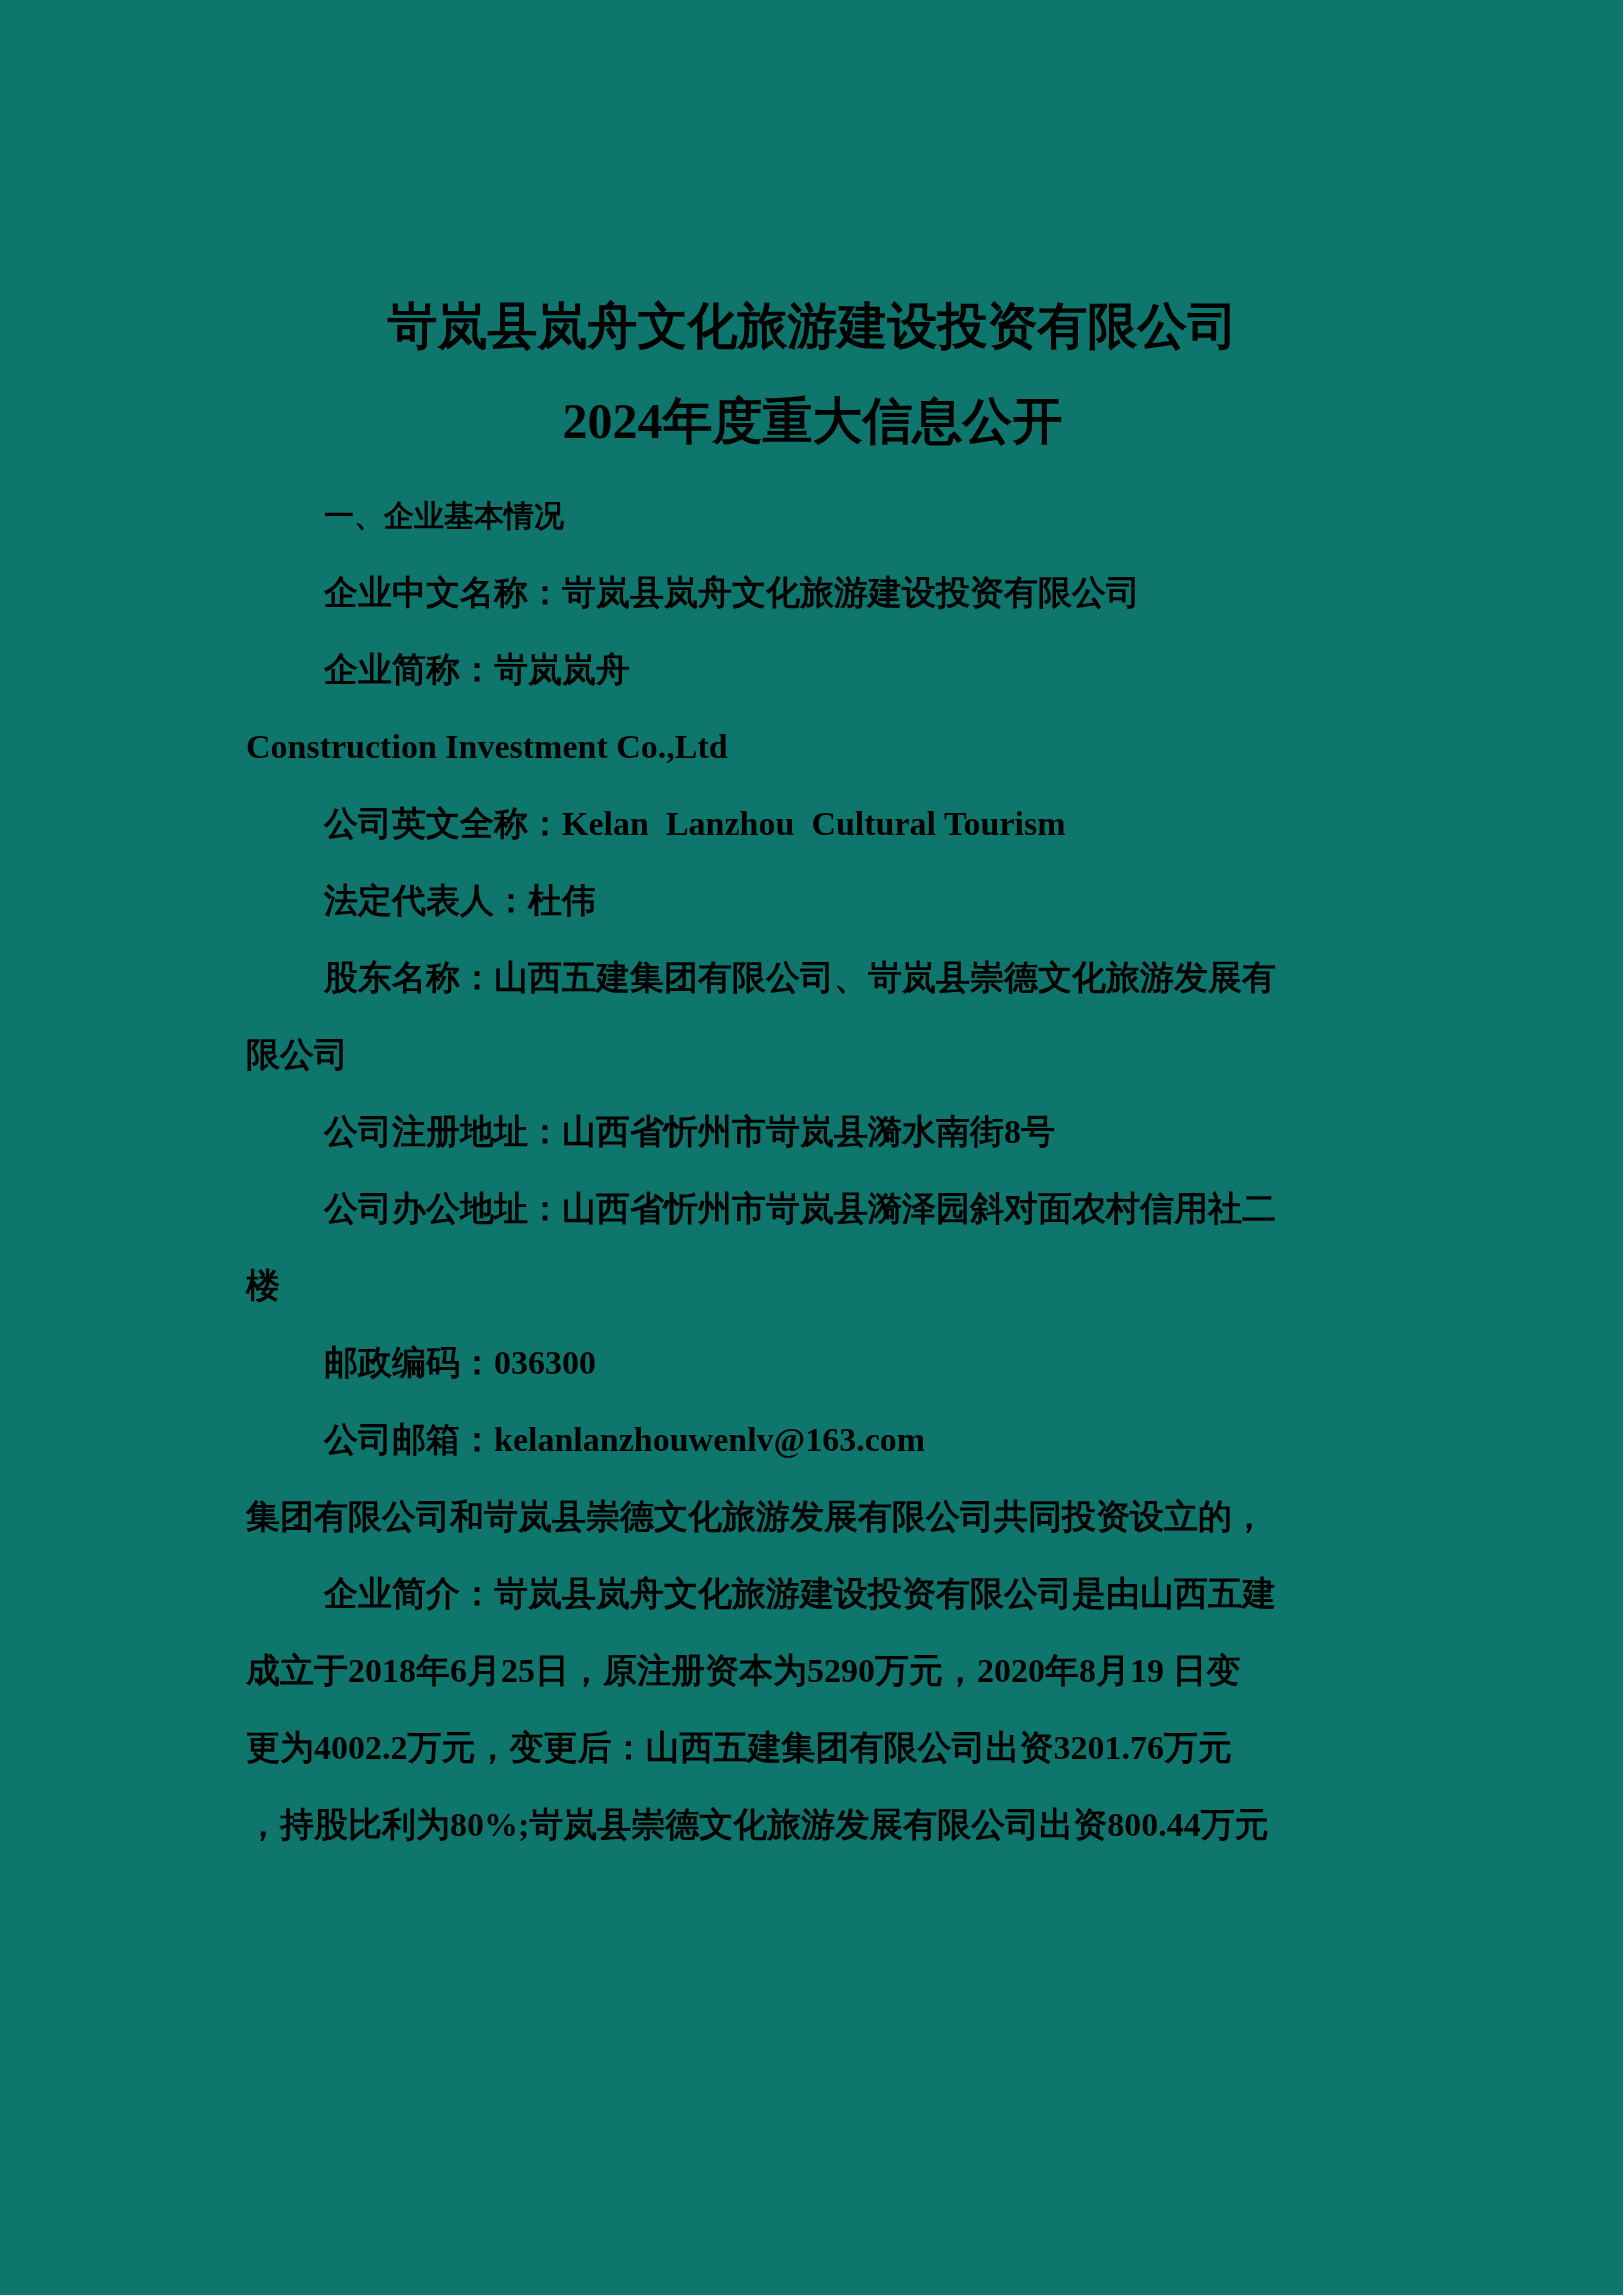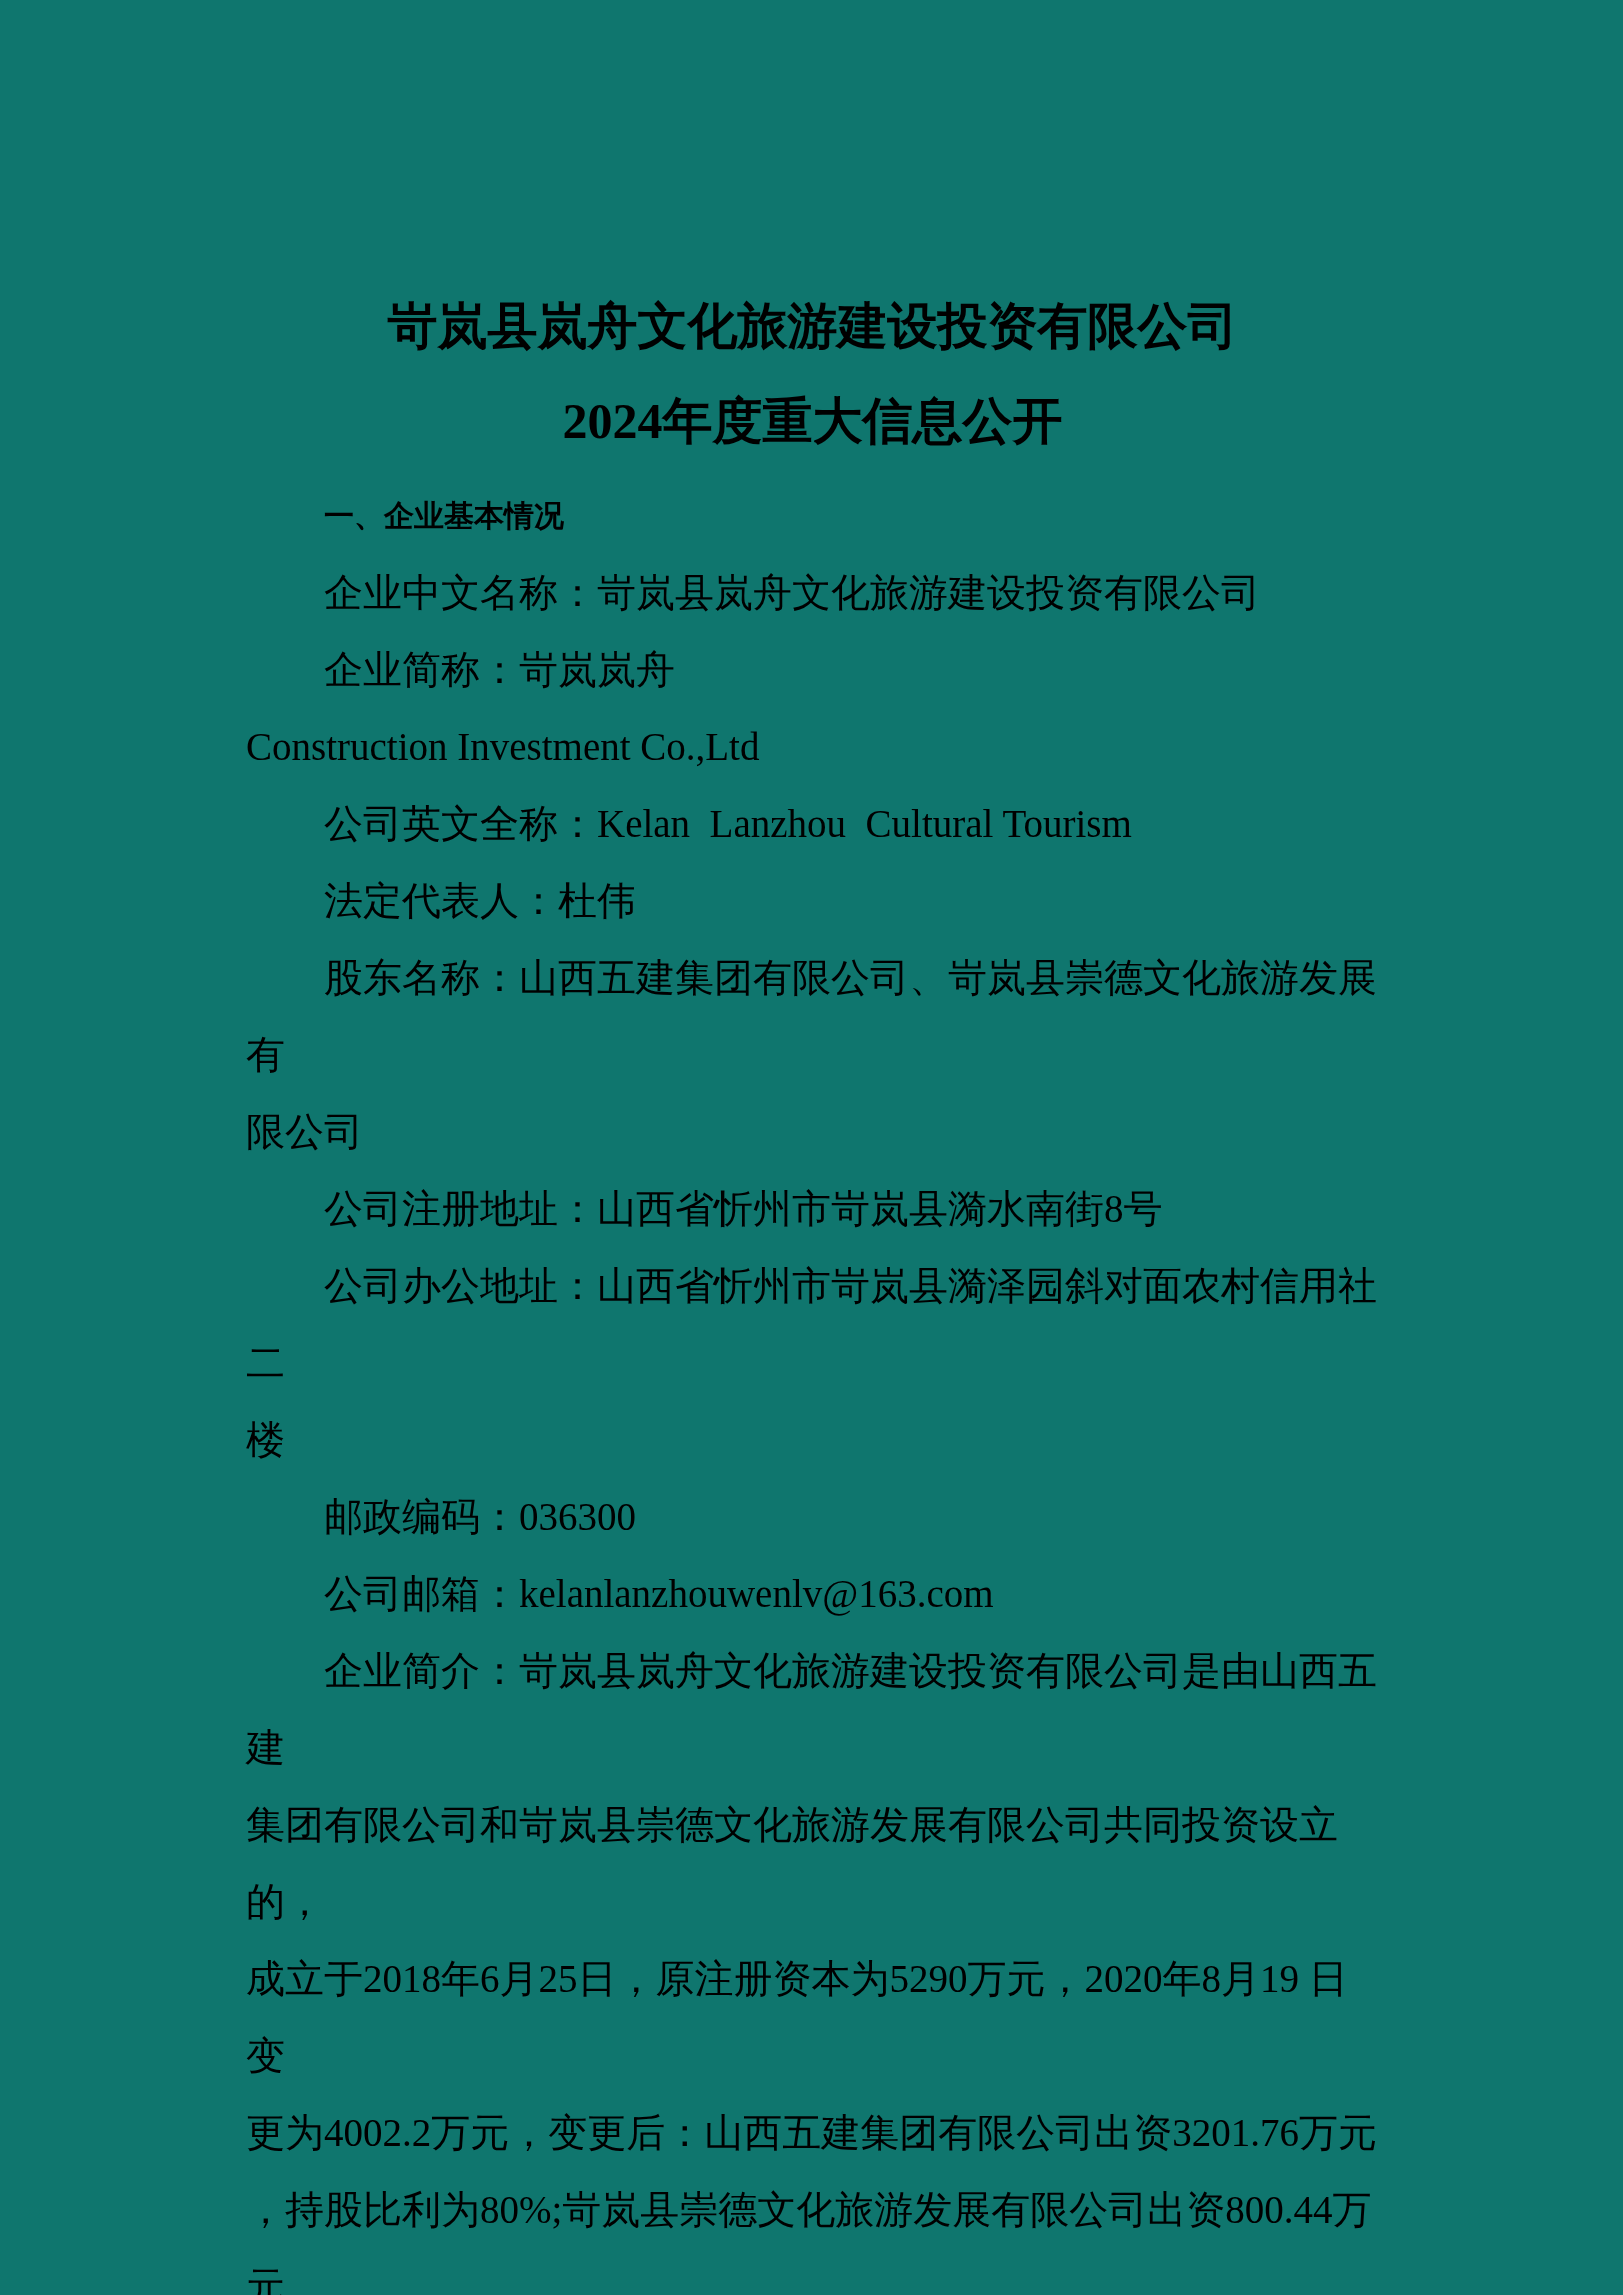--- a/index.html
+++ b/index.html
@@ -27,22 +27,22 @@
     white-space: pre-wrap;
   }
   .heading {
     margin: 8px 0 0 0;
     font-size: 30px;
     font-weight: bold;
     line-height: 77px;
     white-space: pre-wrap;
   }
   .line {
-    font-size: 39px;
-    font-weight: normal;
+    font-size: 34px;
+    font-weight: bold;
     line-height: 77px;
     white-space: pre-wrap;
   }
   .indent {
     text-indent: 78px;
   }
 </style>
 </head>
 <body>
 
@@ -56,20 +56,20 @@
   <div class="line">Construction Investment Co.,Ltd</div>
   <div class="line indent">公司英文全称：Kelan  Lanzhou  Cultural Tourism</div>
   <div class="line indent">法定代表人：杜伟</div>
   <div class="line indent">股东名称：山西五建集团有限公司、岢岚县崇德文化旅游发展有</div>
   <div class="line">限公司</div>
   <div class="line indent">公司注册地址：山西省忻州市岢岚县漪水南街8号</div>
   <div class="line indent">公司办公地址：山西省忻州市岢岚县漪泽园斜对面农村信用社二</div>
   <div class="line">楼</div>
   <div class="line indent">邮政编码：036300</div>
   <div class="line indent">公司邮箱：kelanlanzhouwenlv@163.com</div>
+  <div class="line">集团有限公司和岢岚县崇德文化旅游发展有限公司共同投资设立的，</div>
   <div class="line indent">企业简介：岢岚县岚舟文化旅游建设投资有限公司是由山西五建</div>
-  <div class="line">集团有限公司和岢岚县崇德文化旅游发展有限公司共同投资设立的，</div>
   <div class="line">成立于2018年6月25日，原注册资本为5290万元，2020年8月19 日变</div>
   <div class="line">更为4002.2万元，变更后：山西五建集团有限公司出资3201.76万元</div>
   <div class="line">，持股比利为80%;岢岚县崇德文化旅游发展有限公司出资800.44万元</div>
 
 </div>
 
 
 </body></html>

